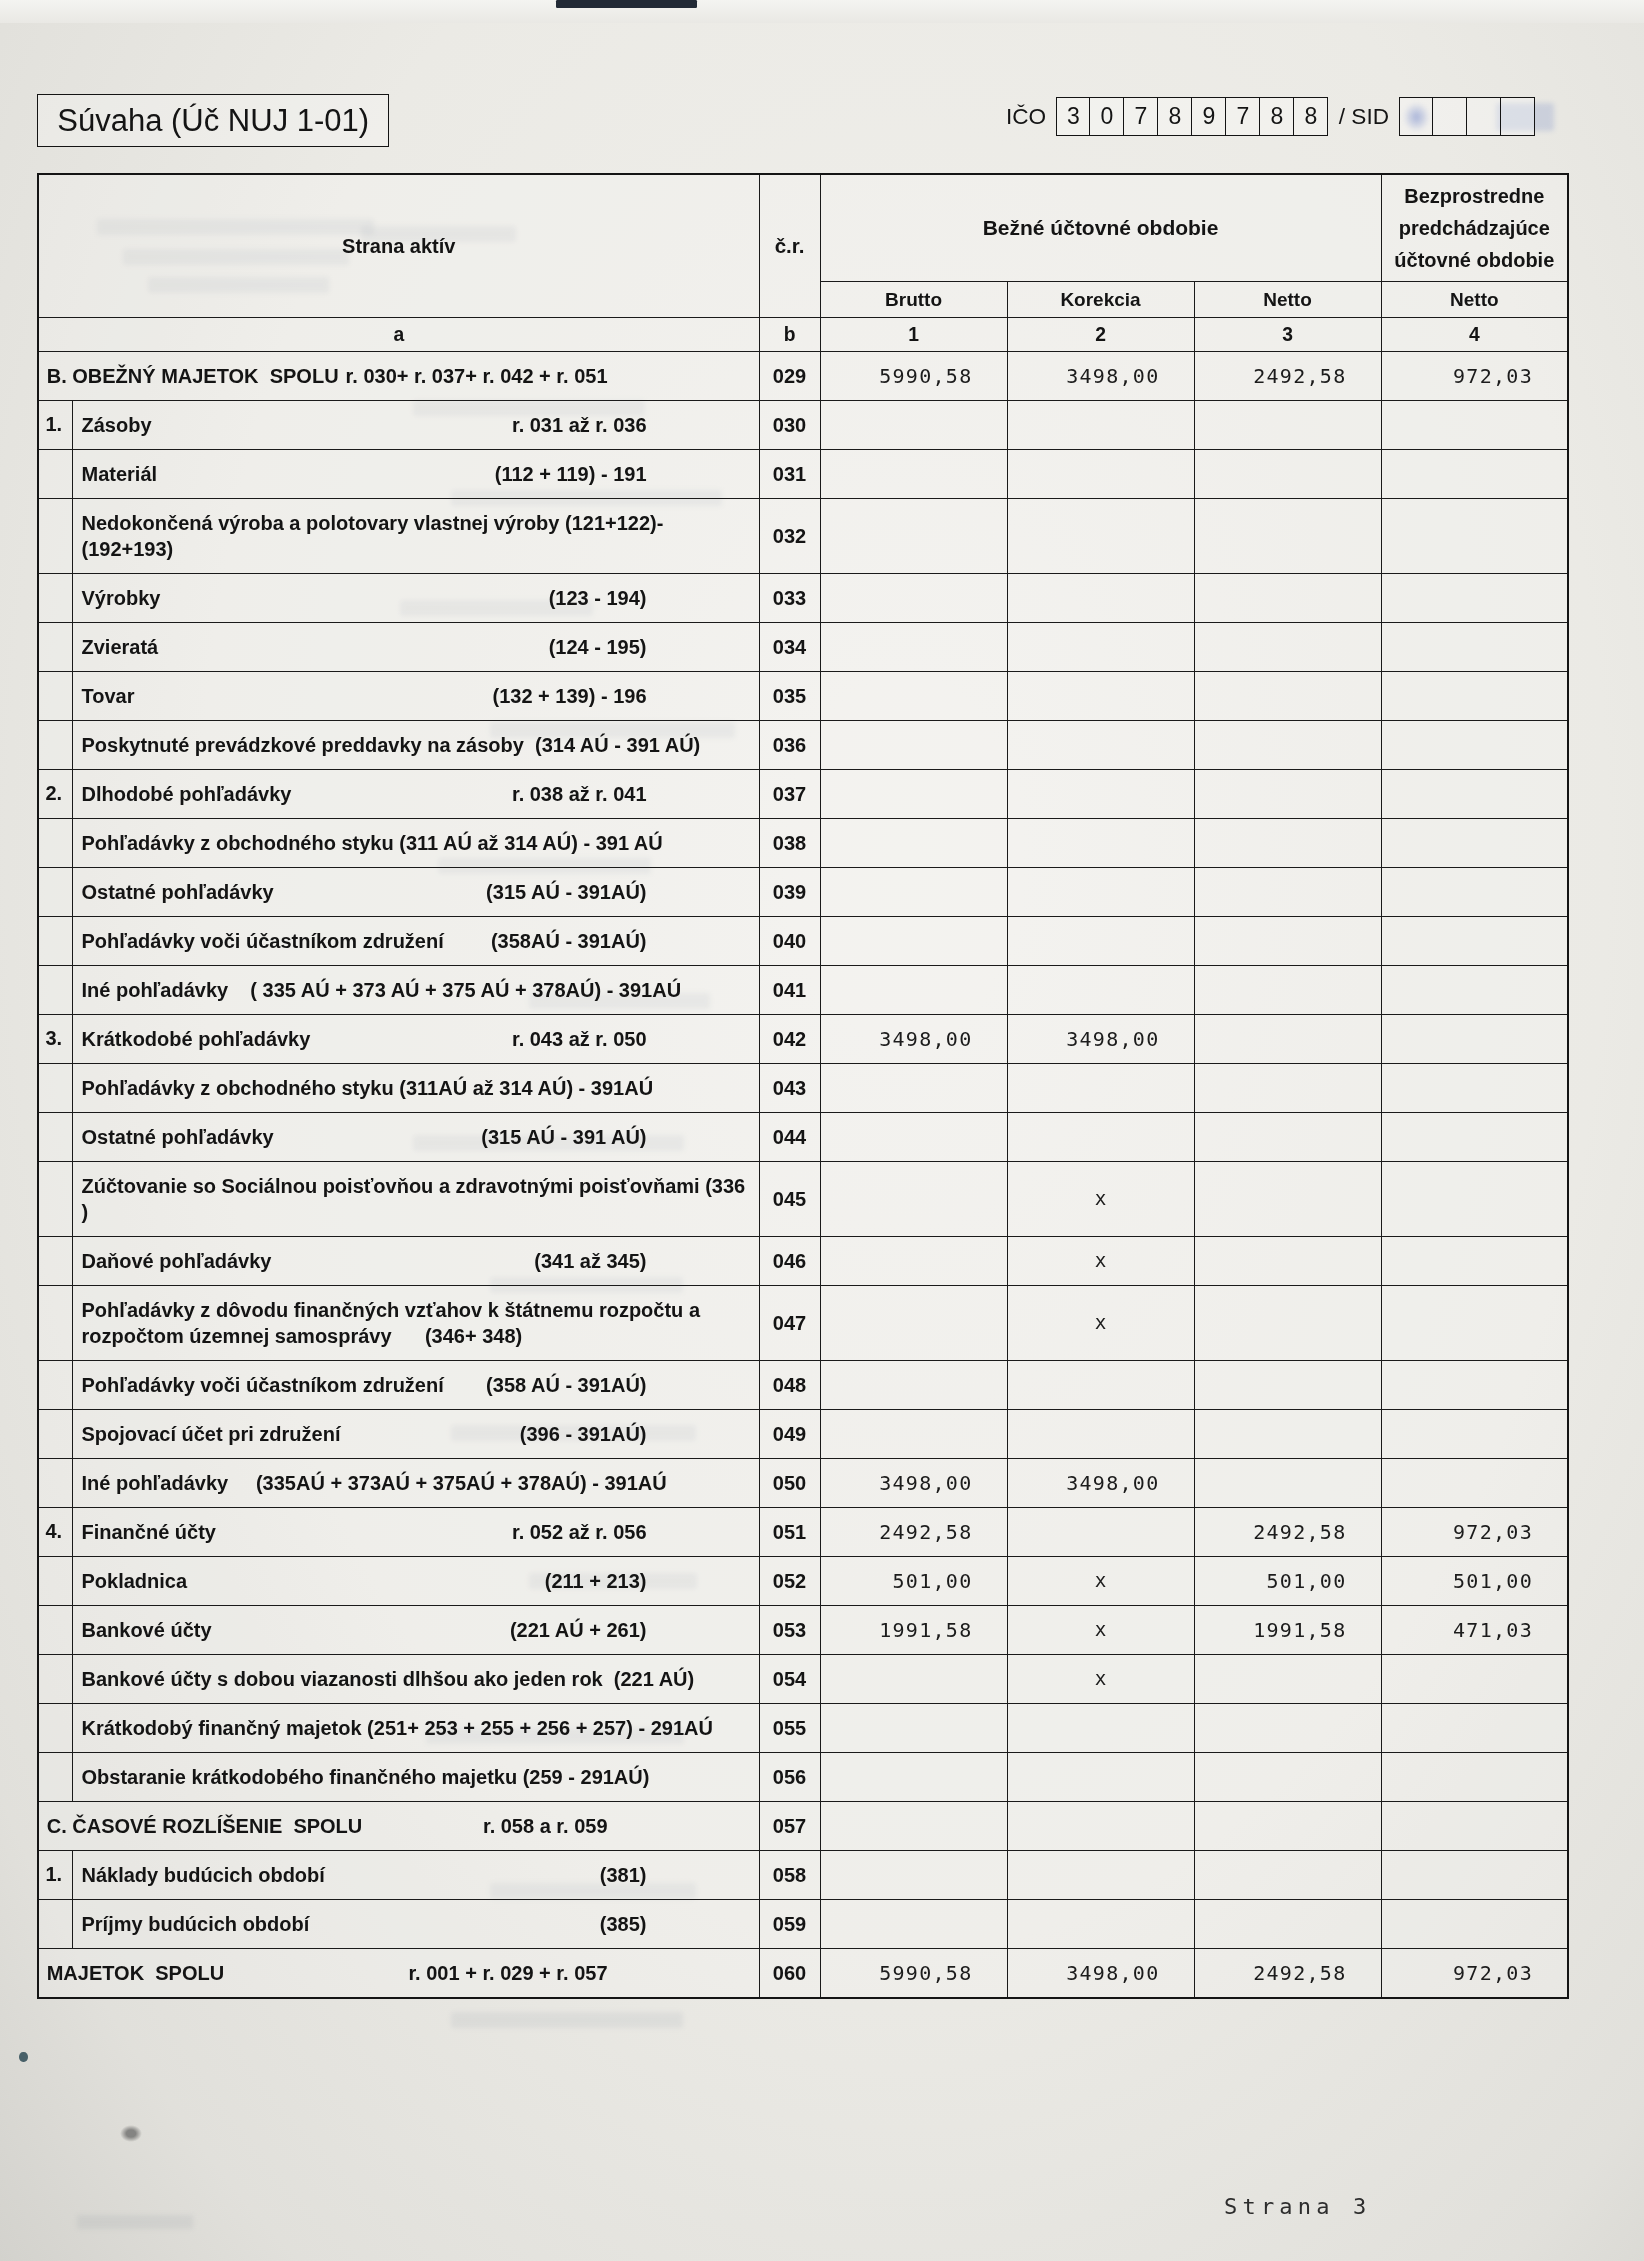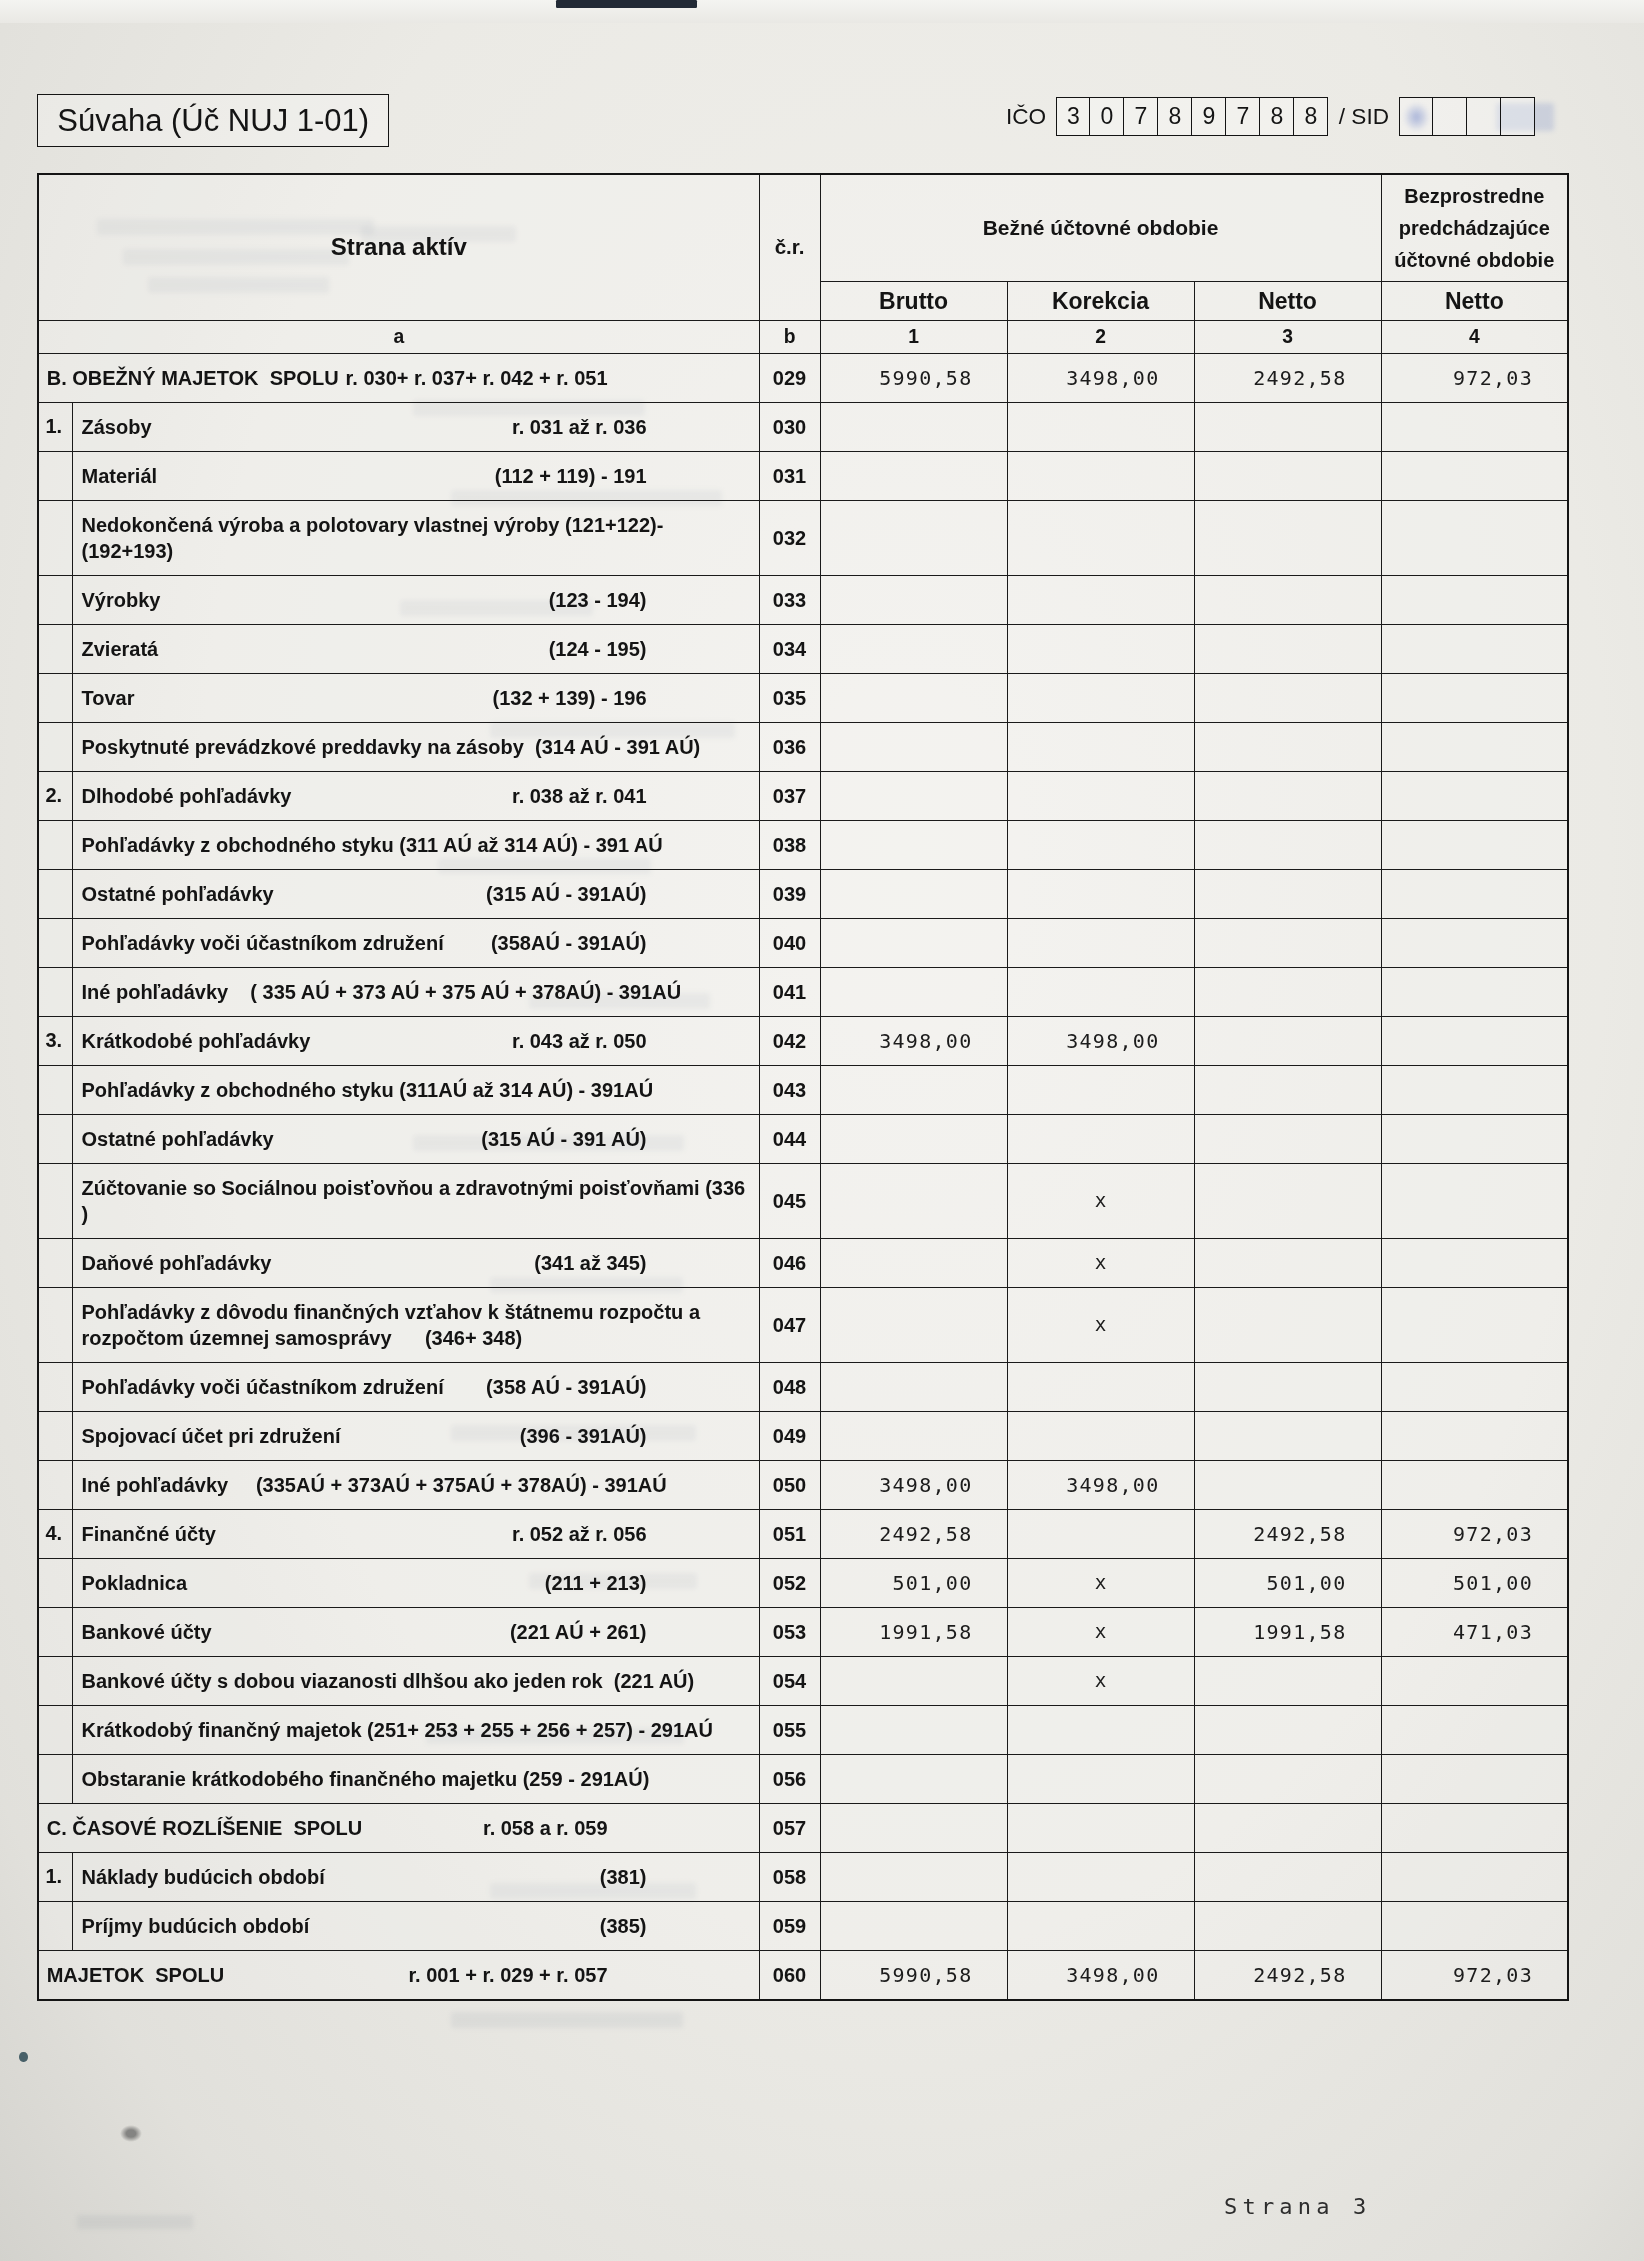--- a/index.html
+++ b/index.html
@@ -39,25 +39,25 @@
 
   
   table.bal{
     position:absolute;left:37px;top:173px;width:1529px;
     border-collapse:collapse;table-layout:fixed;
     background:rgba(255,255,255,.2);
     border:2.6px solid #141414;
   }
   .bal th,.bal td{border:1.3px solid #1a1a1a;vertical-align:middle}
   .bal thead th{font-weight:700;text-align:center;padding:5.2px}
-  .h1 th.h-strana{font-size:24px}
+  .h1 th.h-strana{font-size:20px}
   .h1 th.h-cr{font-size:20.6px}
   .h1 th.h-bezne{font-size:21px;height:97px}
   .h1 th.h-prev{font-size:20px;line-height:32px;padding:5.2px 11.6px}
-  .h2 th{font-size:23px;height:36px}
+  .h2 th{font-size:19px;height:36px}
   .h3 th{font-size:19.3px;height:30px;padding:1.3px;border-bottom:1.9px solid #1a1a1a}
 
   .bal tbody td{font-size:20px;line-height:26px}
   td.prefix{padding:10.3px 2.6px 10.3px 6.4px;font-weight:700;vertical-align:top;text-align:left}
   td.label{padding:11px 9px;font-weight:700;white-space:pre-wrap;text-align:left}
   td.section-label{padding-left:7.7px}
   .cellflex{display:flex;justify-content:space-between;gap:0}
   .formula{white-space:nowrap;margin-right:103px;font-weight:700}
   tr.r-section td.label .formula{margin-right:142px}
   td.cr{text-align:center;font-weight:700;padding:10.3px 3.9px}

